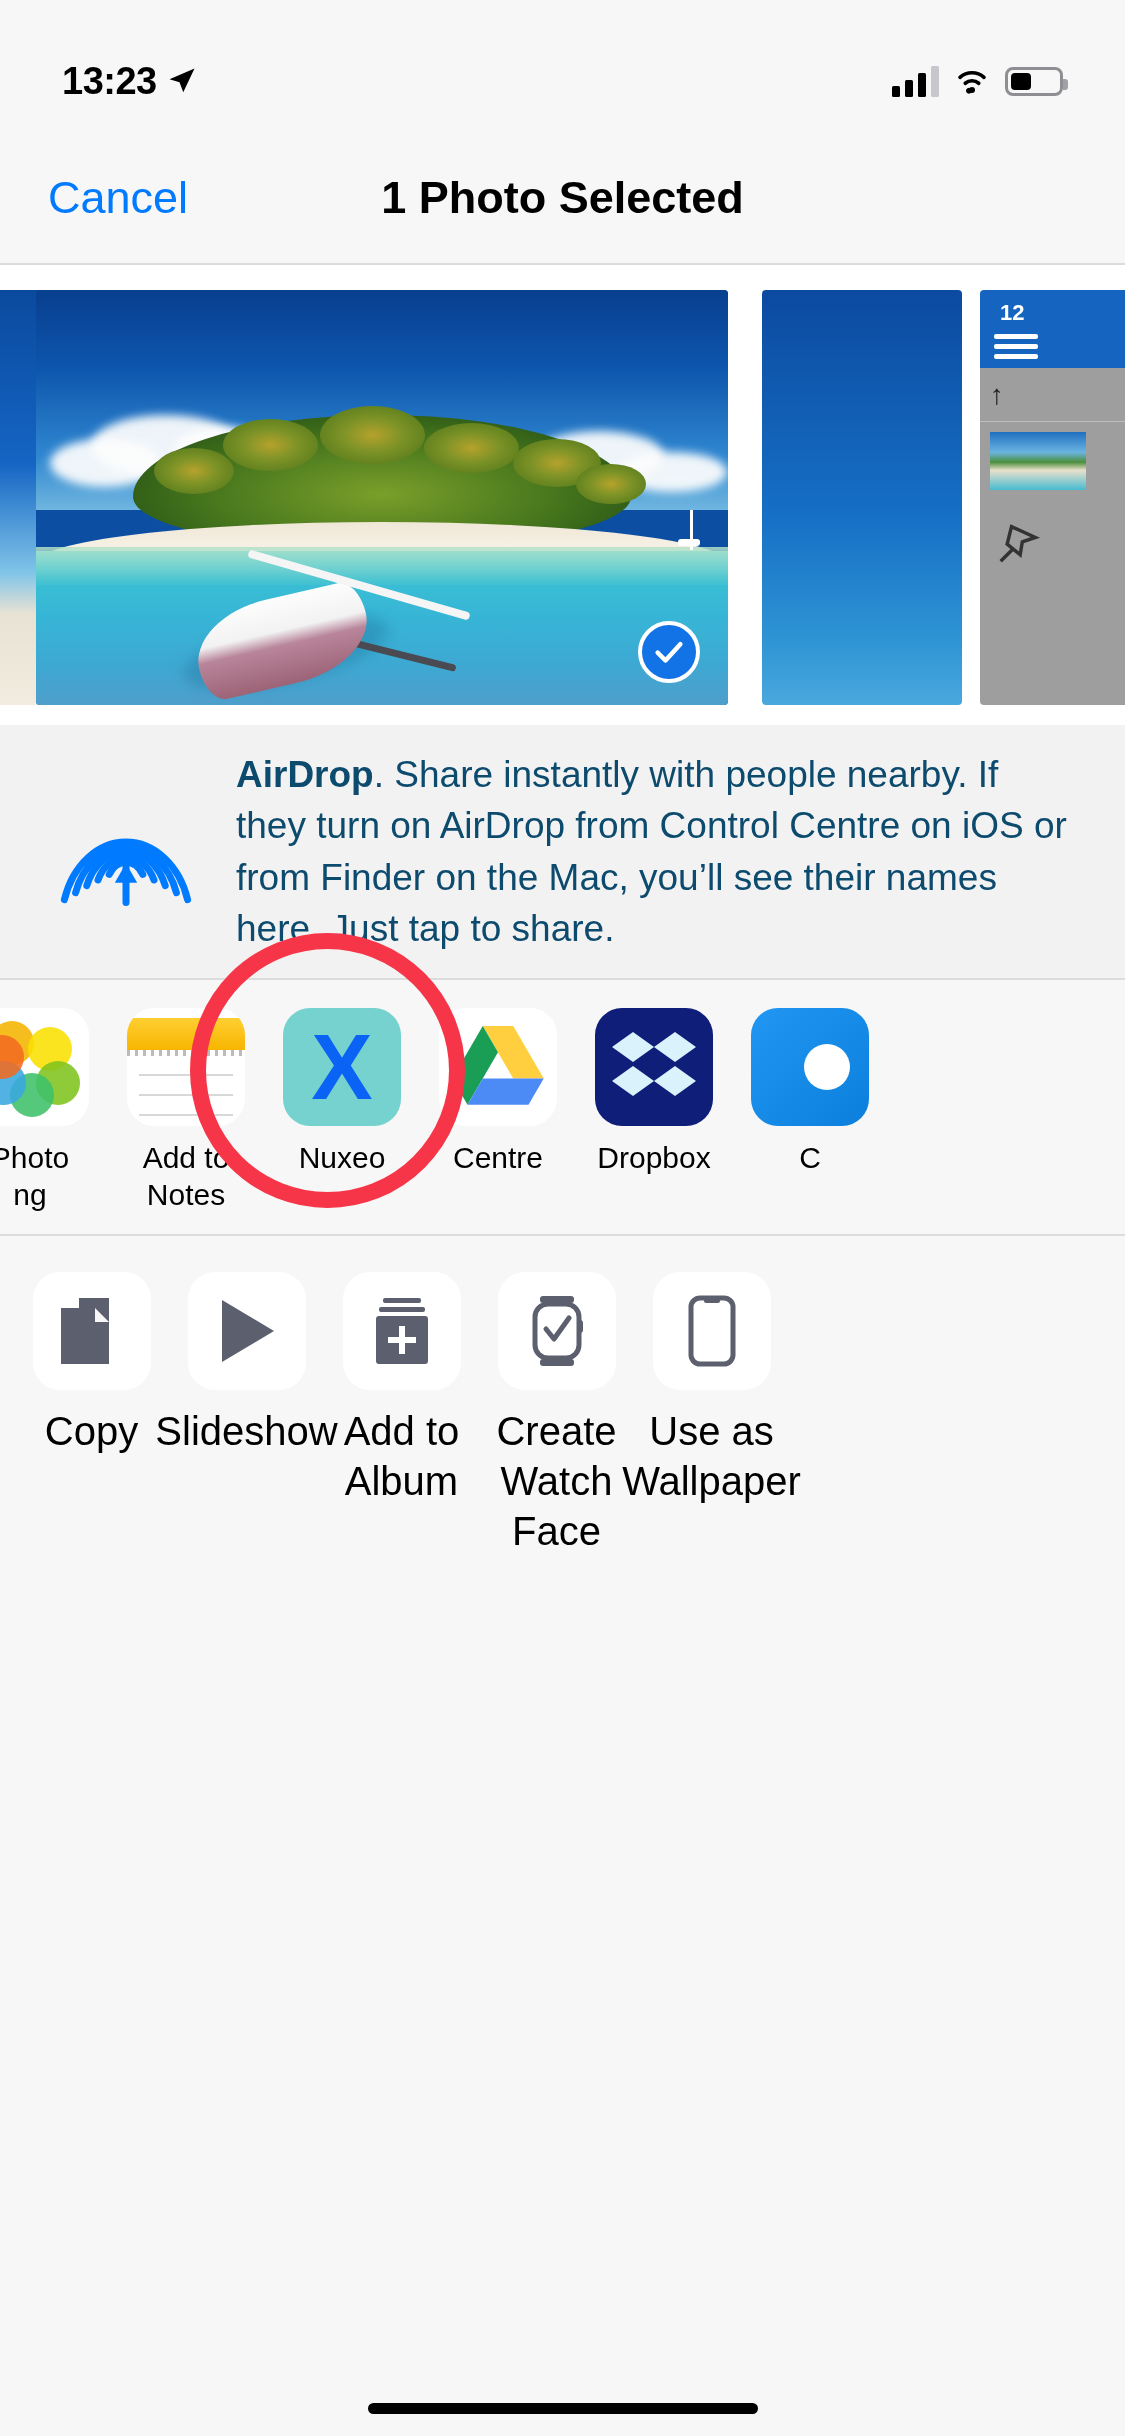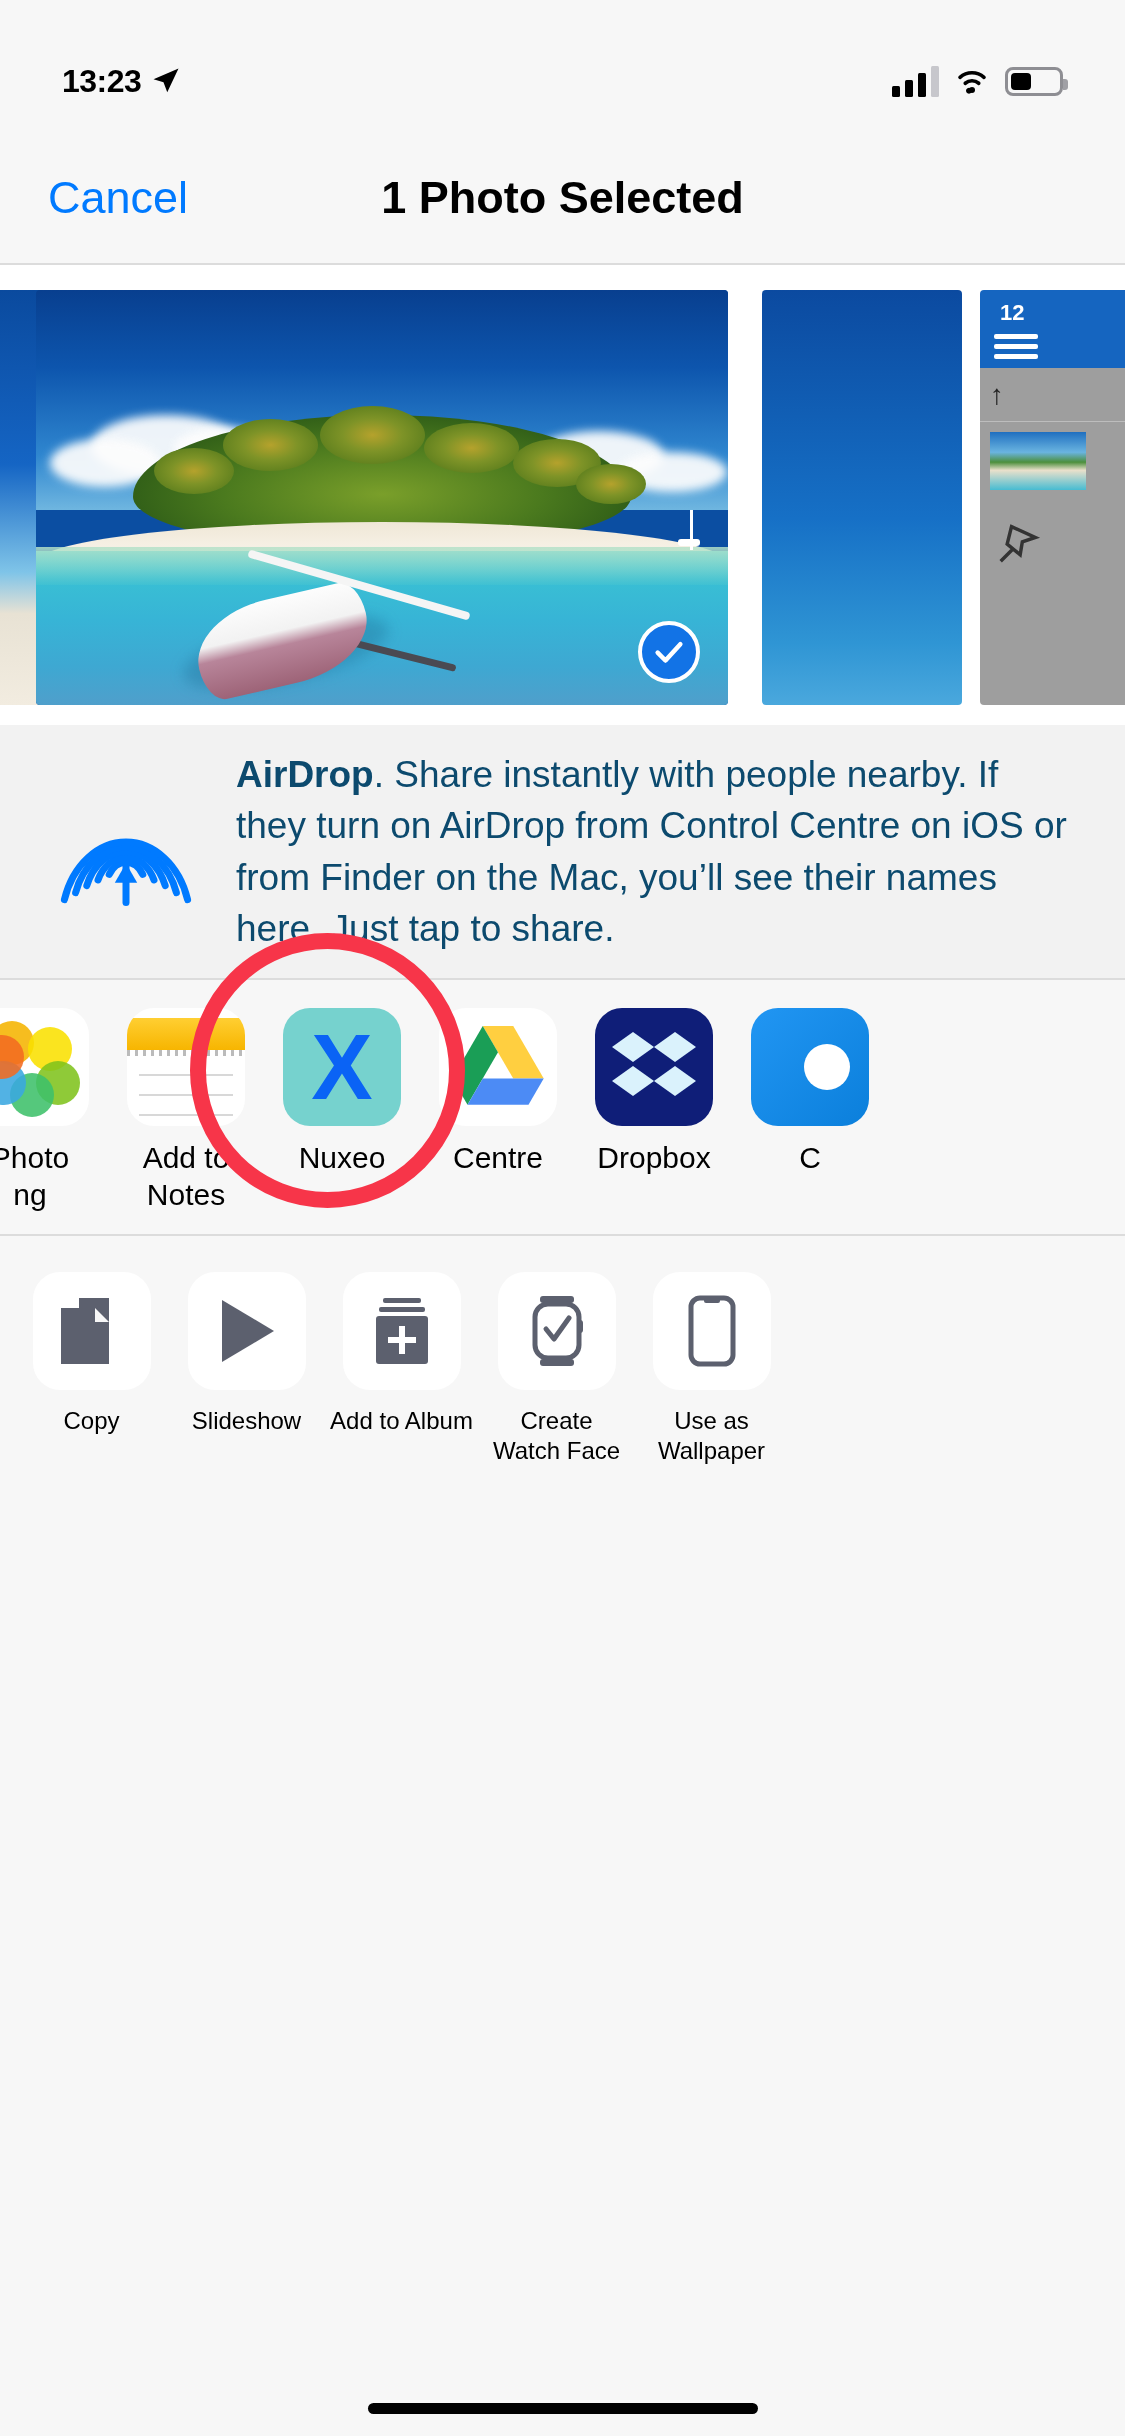--- a/index.html
+++ b/index.html
@@ -11,21 +11,21 @@
   }
   .screen { position: relative; width: 1125px; height: 2436px; background: #f7f7f7; }
 
   
   .statusbar {
     position: absolute; top: 0; left: 0; width: 1125px; height: 132px;
     display: flex; align-items: center; justify-content: space-between;
     padding: 30px 62px 0 62px;
   }
   .sb-left { display: flex; align-items: center; gap: 10px; }
-  .sb-time { font-size: 32px; font-weight: 600; color: #000; letter-spacing: -0.5px; }
+  .sb-time { font-size: 38px; font-weight: 600; color: #000; letter-spacing: -0.5px; }
   .sb-right { display: flex; align-items: center; gap: 14px; }
   .cell-bars { display: flex; align-items: flex-end; gap: 5px; height: 32px; }
   .cell-bars i { display: block; width: 8px; background: #000; border-radius: 1.5px; }
   .cell-bars i:nth-child(1){ height: 11px; }
   .cell-bars i:nth-child(2){ height: 17px; }
   .cell-bars i:nth-child(3){ height: 24px; }
   .cell-bars i:nth-child(4){ height: 31px; background:#c7c7cc; }
   .batt { position: relative; width: 58px; height: 29px; border: 3px solid #8e8e93;
           border-radius: 8px; }
   .batt-fill { position: absolute; top: 3px; left: 3px; height: 17px; background:#000;
@@ -222,21 +222,21 @@
   .actionrow {
     position: absolute; top: 1236px; left: 0; width: 1125px; height: 330px;
     background: #f7f7f7; display: flex; align-items: flex-start;
     padding: 36px 0 0 14px; overflow: hidden;
   }
   .action { flex: none; width: 155px; display:flex; flex-direction:column; align-items:center; gap: 16px; }
   .act-ico {
     width: 118px; height: 118px; border-radius: 27px; background:#fff;
     display:flex; align-items:center; justify-content:center;
   }
-  .act-label { font-size: 24px; color:#000; text-align:center; line-height:1.25; }
+  .act-label { font-size: 40px; color:#000; text-align:center; line-height:1.25; }
 
   
   .annot {
     position: absolute; left: 190px; top: 933px; width: 275px; height: 275px;
     border: 16px solid #f73549; border-radius: 50%; pointer-events: none;
   }
 
   
   .home-ind {
     position: absolute; bottom: 22px; left: 50%; transform: translateX(-50%);

